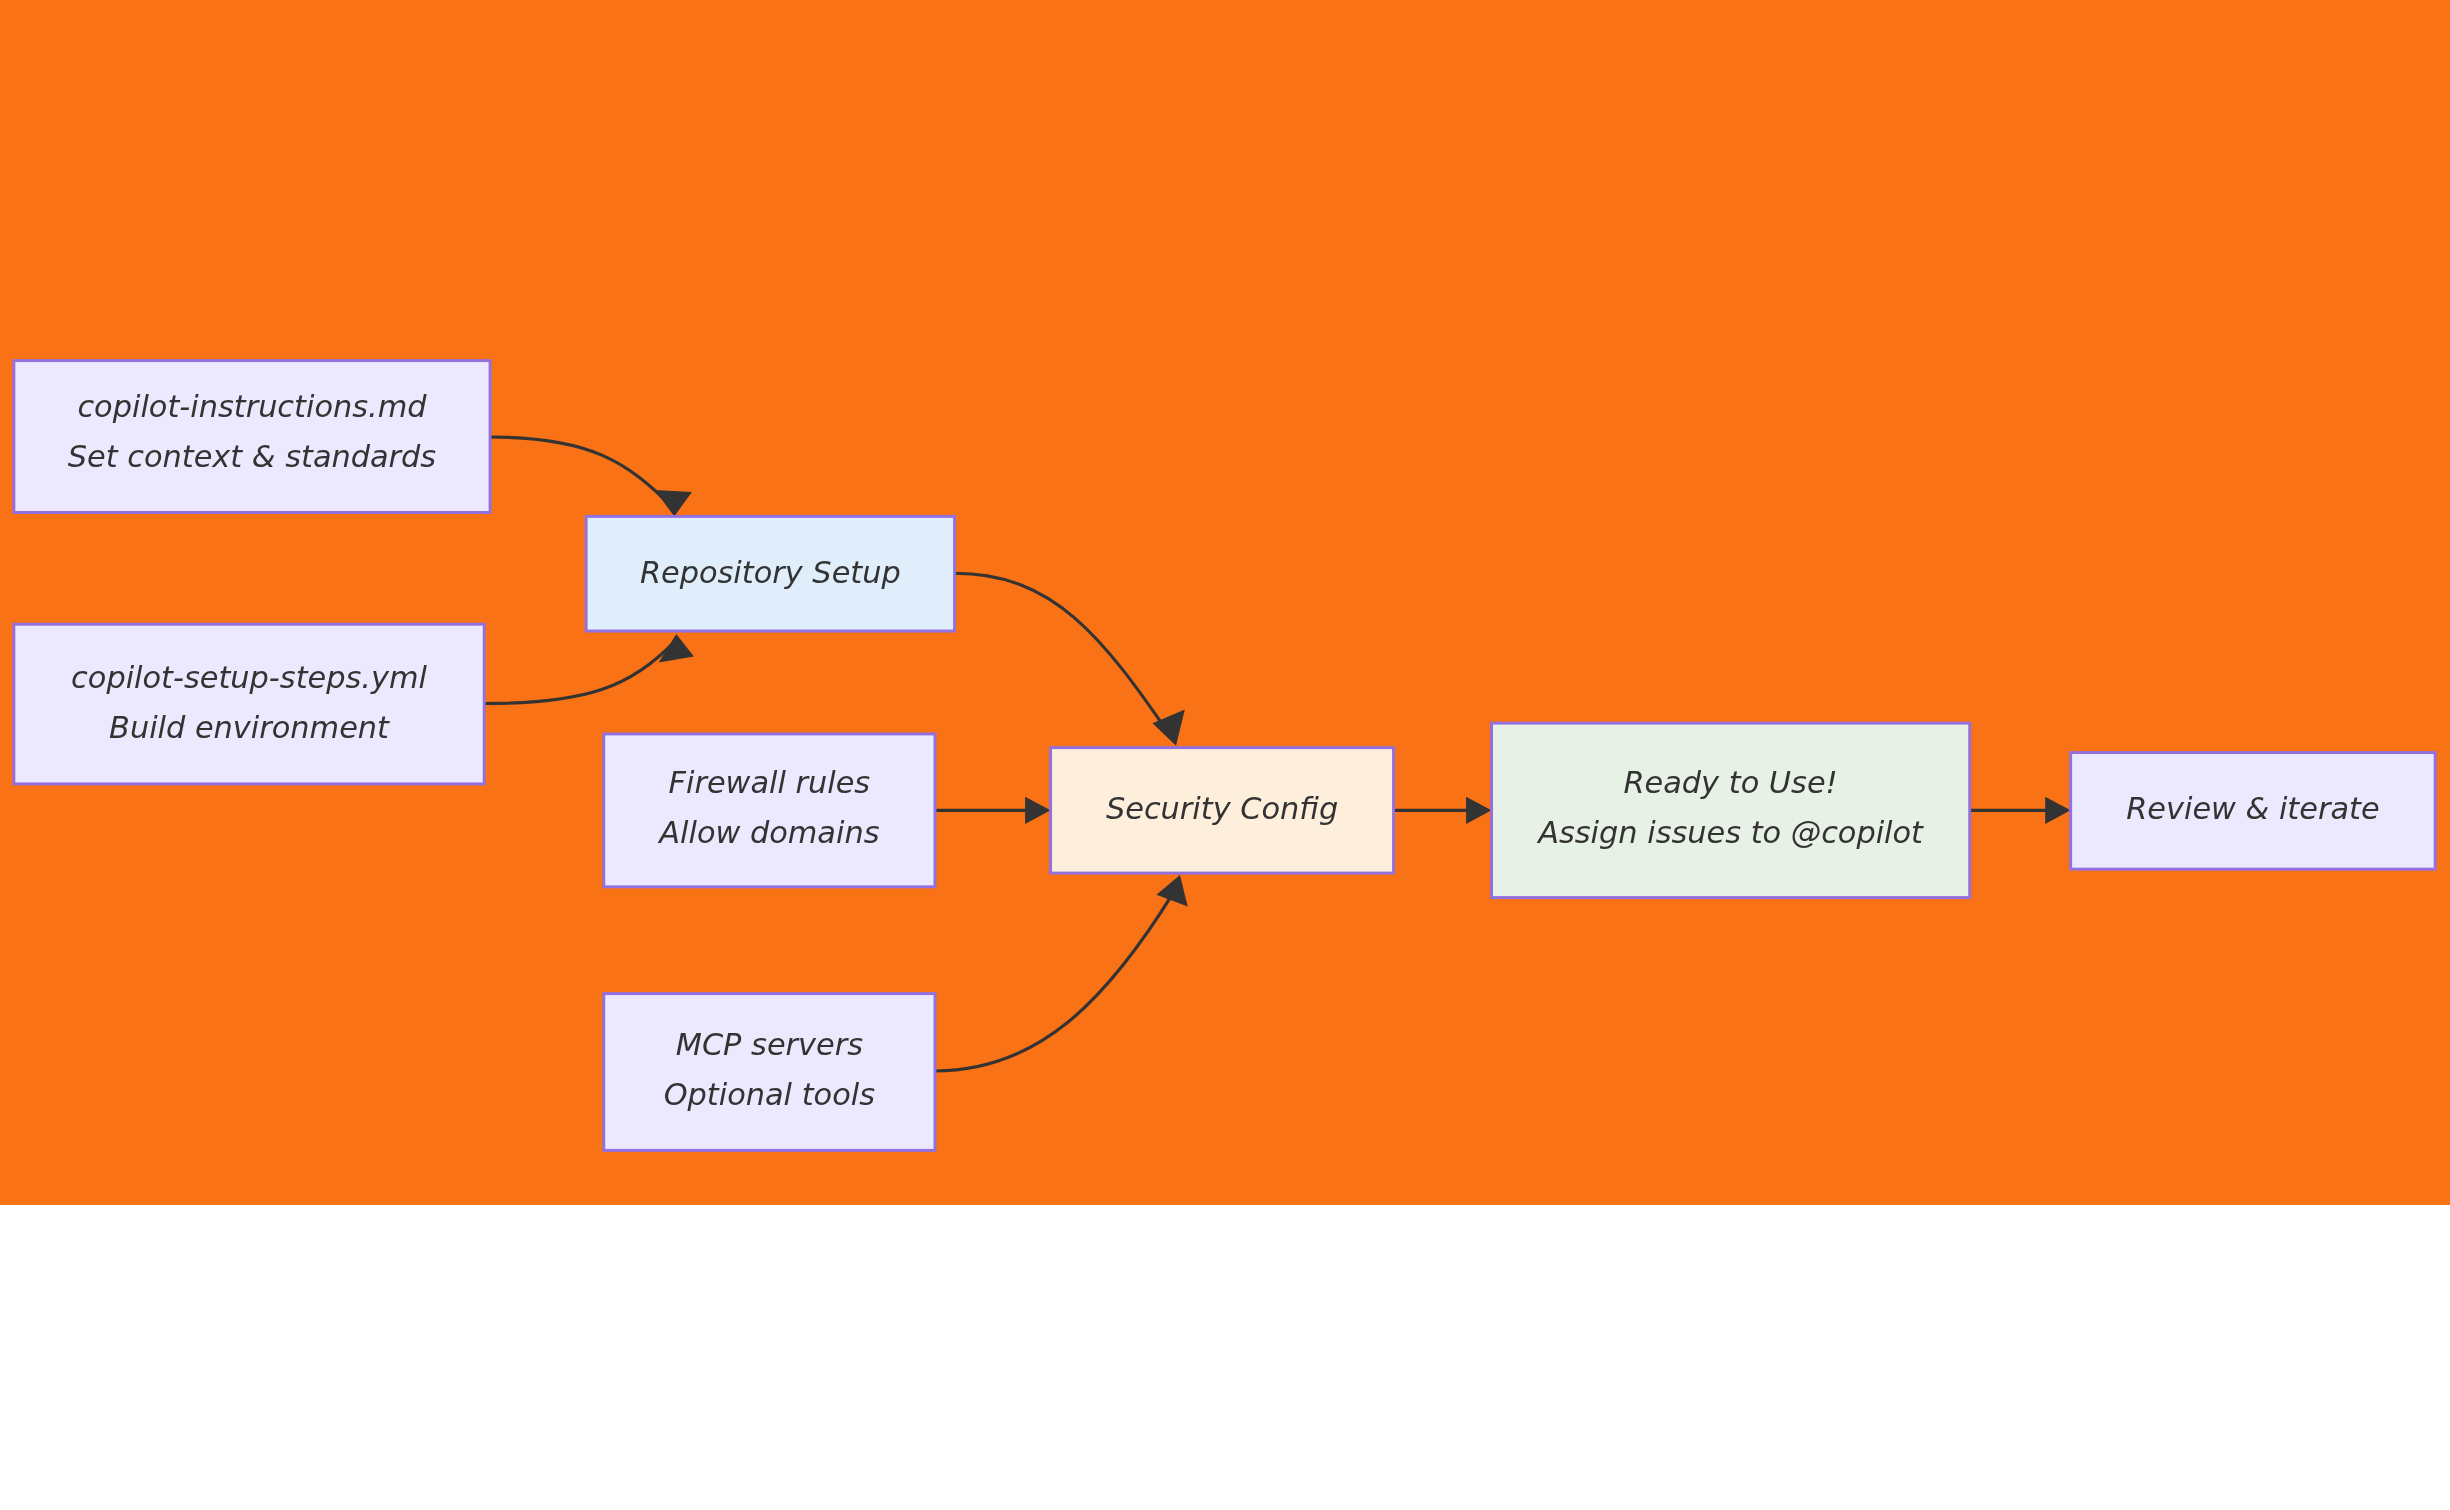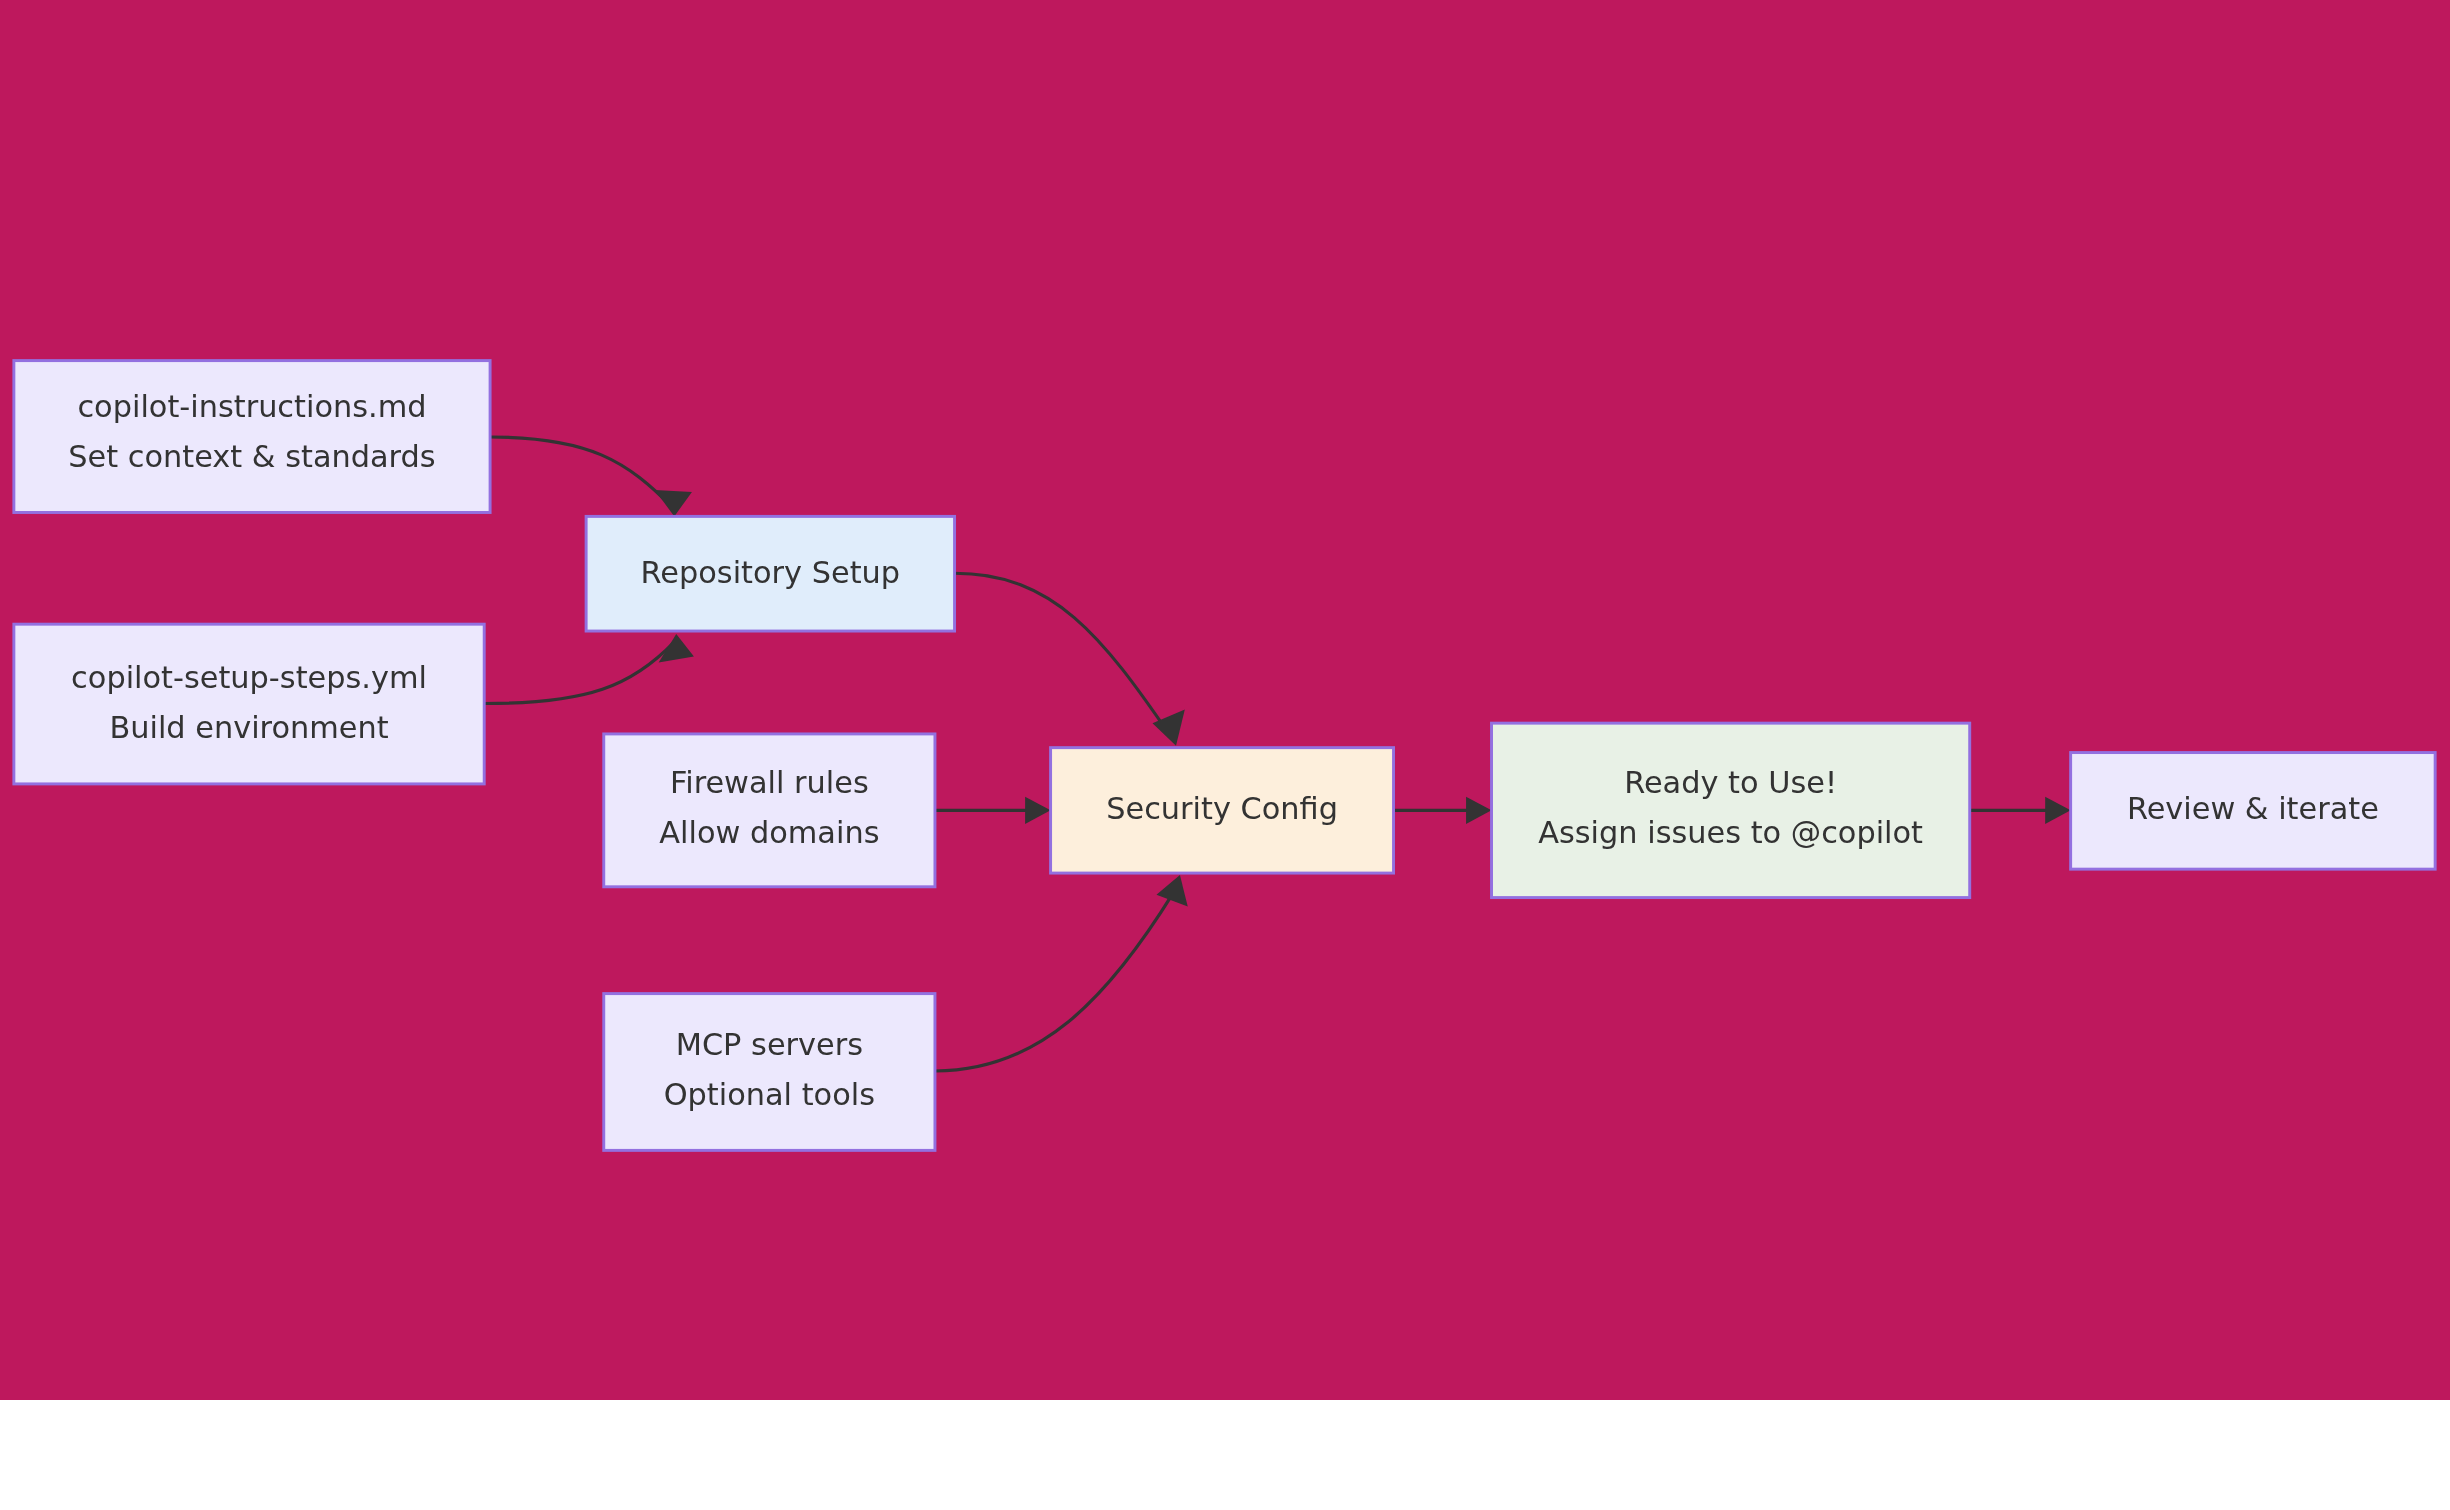--- a/index.html
+++ b/index.html
@@ -10,22 +10,23 @@
   }
   body {
     width: 2450px;
     height: 1510px;
     overflow: hidden;
     font-family: "DejaVu Sans", "Liberation Sans", sans-serif;
   }
   #diagram-canvas {
     position: relative;
     width: 2450px;
-    height: 1400px;
-    background: #be185d;
+    height: 1205px;
+    background: #f97316;
+    font-style: italic;
   }
   svg.flow-svg {
     position: absolute;
     left: 0;
     top: 0;
     width: 2450px;
     height: 1510px;
     display: block;
   }
   .node-rect {

